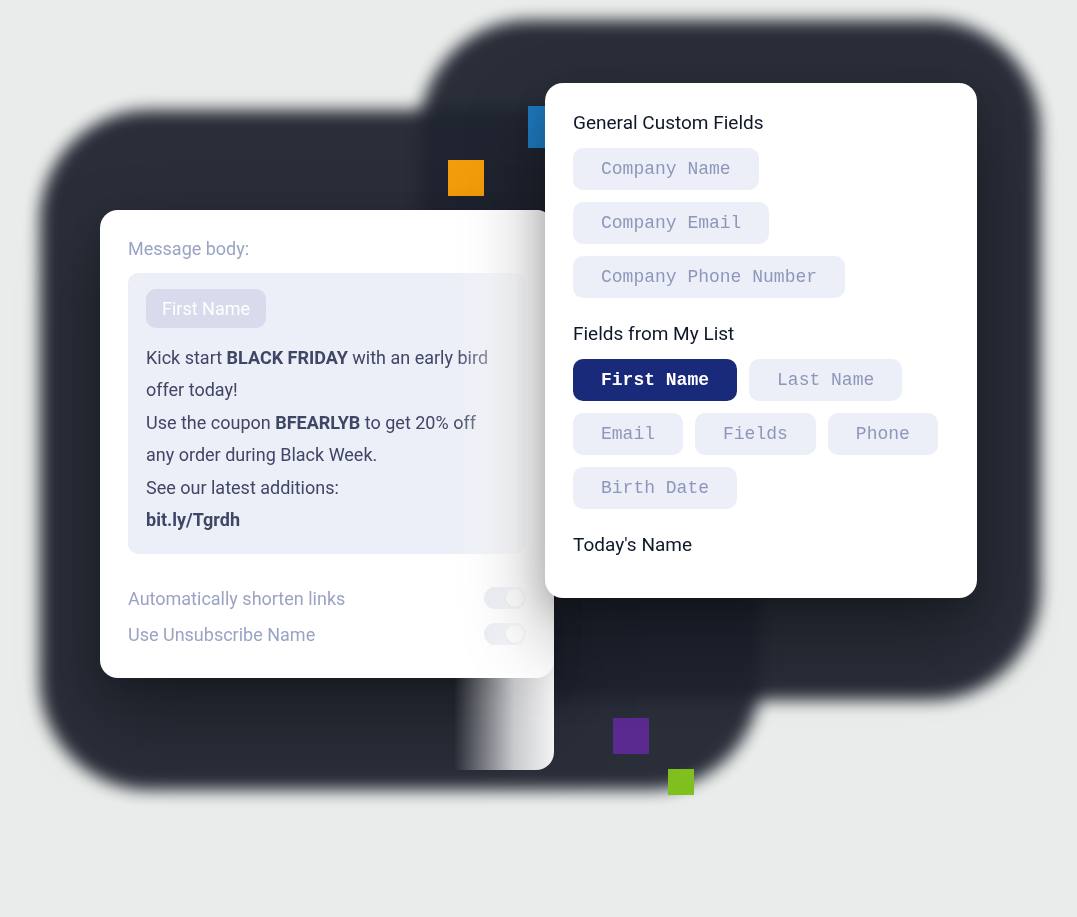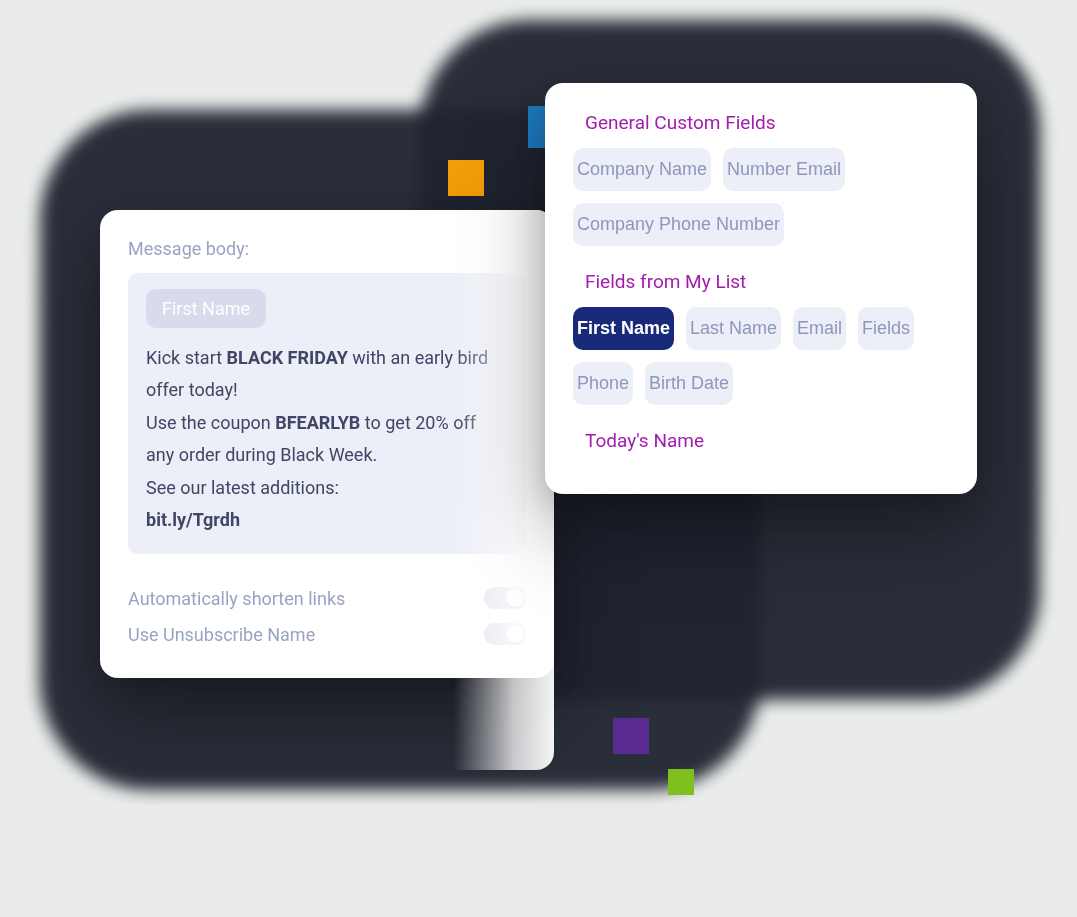--- a/index.html
+++ b/index.html
@@ -106,39 +106,39 @@
       box-shadow: 0 1px 2px rgba(0,0,0,0.15);
     }
 
     .card-fields {
       left: 545px;
       top: 83px;
       width: 432px;
       padding: 28px;
     }
     .section-title {
-      color: #a21caf;
+      color: #0f172a;
       font-size: 19px;
       margin-bottom: 14px;
-      margin-left: 12px;
     }
     .chip-row {
       display: flex;
       flex-wrap: wrap;
       gap: 12px;
       margin-bottom: 24px;
     }
     .chip {
       background: #eceff7;
       color: #8e97bb;
       font-size: 18px;
-      padding: 11px 4px;
+      padding: 11px 28px;
       border-radius: 10px;
       cursor: pointer;
       border: none;
+      font-family: Liberation Mono, monospace;
     }
     .chip.active {
       background: #1a2a7a;
       color: #ffffff;
       font-weight: 600;
     }
     .white-overlay {
       position: absolute;
       left: 454px;
       top: 210px;
@@ -182,21 +182,21 @@
 
 <div class="white-overlay"></div>
 
 <div class="deco deco-purple"></div>
 <div class="deco deco-green"></div>
 
 <div class="card card-fields">
   <div class="section-title">General Custom Fields</div>
   <div class="chip-row">
     <button class="chip">Company Name</button>
-    <button class="chip">Number Email</button>
+    <button class="chip">Company Email</button>
     <button class="chip">Company Phone Number</button>
   </div>
 
   <div class="section-title">Fields from My List</div>
   <div class="chip-row">
     <button class="chip active">First Name</button>
     <button class="chip">Last Name</button>
     <button class="chip">Email</button>
     <button class="chip">Fields</button>
     <button class="chip">Phone</button>

